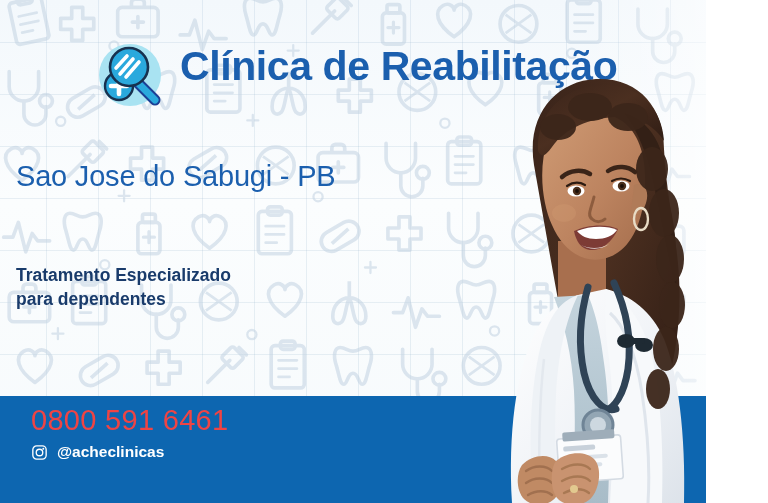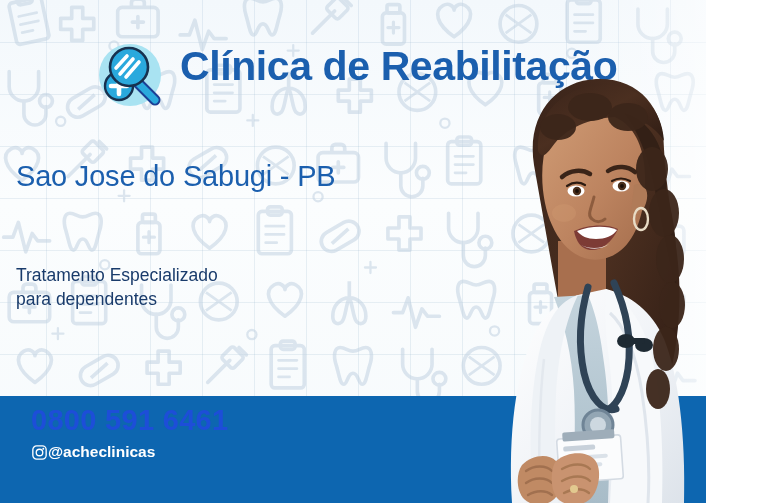--- a/index.html
+++ b/index.html
@@ -78,21 +78,21 @@
     letter-spacing: -0.2px;
     white-space: nowrap;
   }
 
   
   .tagline {
     position: absolute;
     left: 16px;
     top: 264px;
     font-size: 17.5px;
-    font-weight: normal;
+    font-weight: bold;
     color: #193b6b;
     line-height: 1.35;
   }
   .tagline div { white-space: nowrap; }
 
   
   .doctor {
     position: absolute;
     right: 0;
     bottom: 0;
@@ -109,32 +109,33 @@
     bottom: 0;
     height: 107px;
     background: #0d66b0;
     z-index: 2;
   }
   .phone {
     position: absolute;
     left: 31px;
     top: 404px;
     font-size: 29px;
-    font-weight: bold;
-    color: #1d4ed8;
+    font-weight: normal;
+    color: #ef4444;
     letter-spacing: 0.3px;
     z-index: 3;
     white-space: nowrap;
     text-align: center;
   }
   .contact-row {
     position: absolute;
     left: 31px;
     display: flex;
     align-items: center;
+    gap: 9px;
     color: #ffffff;
     font-size: 15.5px;
     font-weight: bold;
     z-index: 3;
     white-space: nowrap;
   }
   .contact-ig { top: 443px; }
   .contact-web { top: 468px; }
   .contact-row .ico {
     width: 17px;

